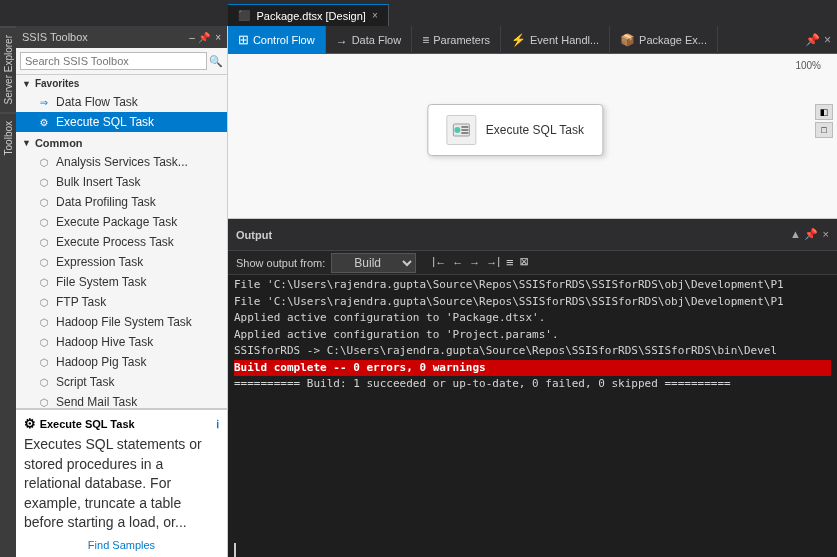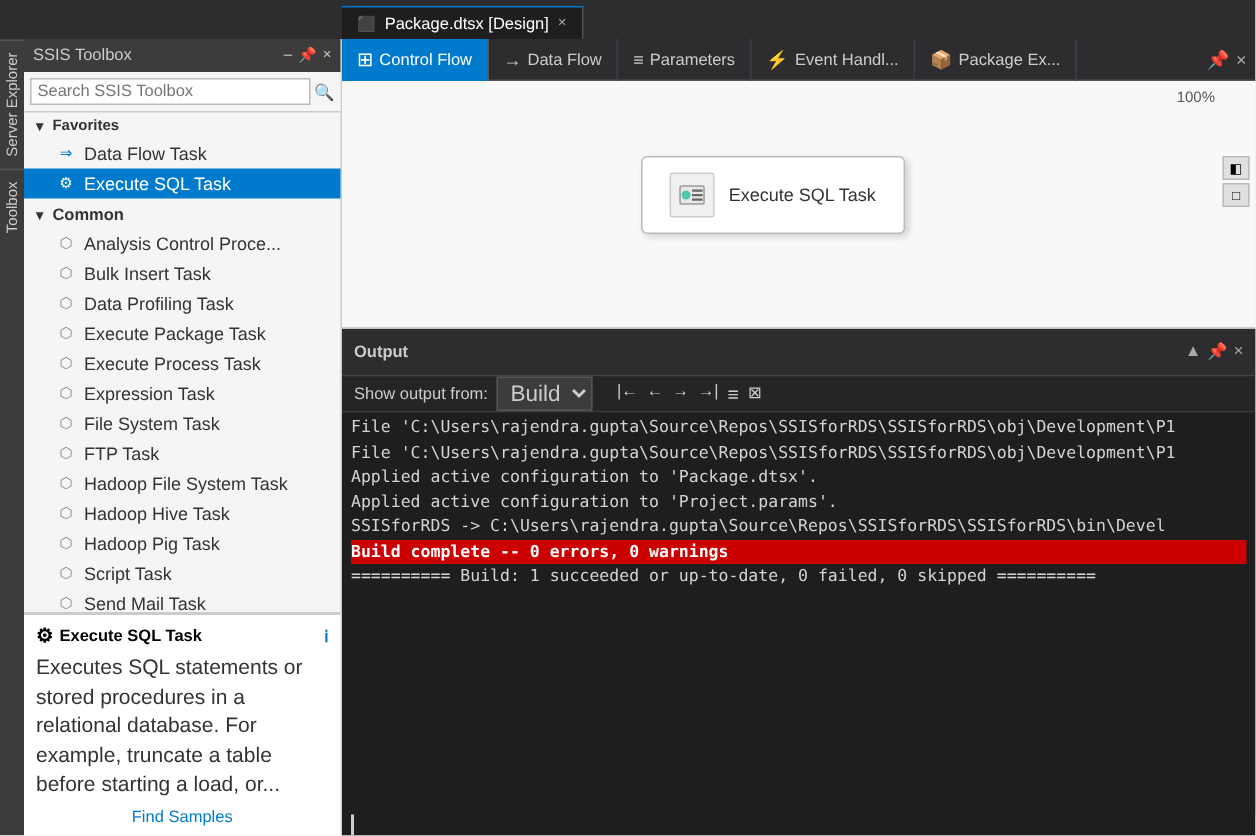--- a/index.html
+++ b/index.html
@@ -72,21 +72,21 @@
           <span class="icon" style="color:#fff;">⚙</span>
           <span>Execute SQL Task</span>
         </div>
 
         <div class="section-header" style="margin-top:2px;">
           <span class="arrow">▼</span>
           <span style="font-weight:bold; font-size:11px;">Common</span>
         </div>
         <div class="tree-item">
           <span class="icon" style="color:#888;">⬡</span>
-          <span>Analysis Control Proce...</span>
+          <span>Analysis Services Task...</span>
         </div>
         <div class="tree-item">
           <span class="icon" style="color:#888;">⬡</span>
           <span>Bulk Insert Task</span>
         </div>
         <div class="tree-item">
           <span class="icon" style="color:#888;">⬡</span>
           <span>Data Profiling Task</span>
         </div>
         <div class="tree-item">
@@ -173,21 +173,21 @@
           <span style="font-size:12px;">📦</span>
           <span>Package Ex...</span>
         </div>
         <div style="margin-left:auto; display:flex; gap:4px; padding-right:6px;">
           <span style="color:#aaa; cursor:pointer; font-size:12px;">📌</span>
           <span style="color:#aaa; cursor:pointer; font-size:12px;">×</span>
         </div>
       </div>
 
       <div style="background:#f8f8f8; height:165px; position:relative; flex-shrink:0; overflow:hidden; border-bottom:1px solid #ccc;">
-        <span style="position:absolute; top:6px; right:27px; font-size:10px; color:#555;">100%</span>
+        <span style="position:absolute; top:6px; right:16px; font-size:10px; color:#555;">100%</span>
 
         <div style="position:absolute; top:50px; left:50%; transform:translateX(-60%); background:white; border:1px solid #bbb; border-radius:4px; padding:10px 18px; display:flex; align-items:center; gap:10px; box-shadow:2px 2px 5px rgba(0,0,0,0.15); cursor:pointer; font-size:12px; min-width:160px;">
           <div style="width:30px; height:30px; background:#f0f0f0; border:1px solid #ccc; border-radius:2px; display:flex; align-items:center; justify-content:center;">
             <svg width="20" height="20" viewBox="0 0 20 20">
               <rect x="2" y="4" width="16" height="12" rx="1" fill="#e8e8e8" stroke="#999" stroke-width="1"></rect>
               <circle cx="6" cy="10" r="3" fill="#4ec9b0"></circle>
               <line x1="10" y1="7" x2="17" y2="7" stroke="#666" stroke-width="1.5"></line>
               <line x1="10" y1="10" x2="17" y2="10" stroke="#666" stroke-width="1.5"></line>
               <line x1="10" y1="13" x2="17" y2="13" stroke="#666" stroke-width="1.5"></line>
             </svg>
@@ -208,21 +208,21 @@
           <span style="color:#ccc; font-size:11px; font-weight:bold;">Output</span>
           <div style="margin-left:auto; display:flex; gap:4px;">
             <span style="color:#aaa; font-size:11px; cursor:pointer;">▲</span>
             <span style="color:#aaa; font-size:11px; cursor:pointer;">📌</span>
             <span style="color:#aaa; font-size:11px; cursor:pointer;">×</span>
           </div>
         </div>
 
         <div style="display:flex; align-items:center; padding:3px 8px; background:#252526; border-bottom:1px solid #3c3c3c; height:24px; flex-shrink:0; gap:6px;">
           <span style="color:#ccc; font-size:11px;">Show output from:</span>
-          <select style="background:#3c3c3c; color:#ccc; border:1px solid #555; font-size:15px; padding:1px 4px;">
+          <select style="background:#3c3c3c; color:#ccc; border:1px solid #555; font-size:12px; padding:1px 18px;">
             <option>Build</option>
           </select>
           <div style="margin-left:8px; display:flex; gap:2px;">
             <span style="color:#ccc; font-size:11px; cursor:pointer; padding:0 2px;">|←</span>
             <span style="color:#ccc; font-size:11px; cursor:pointer; padding:0 2px;">←</span>
             <span style="color:#ccc; font-size:11px; cursor:pointer; padding:0 2px;">→</span>
             <span style="color:#ccc; font-size:11px; cursor:pointer; padding:0 2px;">→|</span>
             <span style="color:#ccc; font-size:13px; cursor:pointer; padding:0 2px;">≡</span>
             <span style="color:#ccc; font-size:11px; cursor:pointer; padding:0 2px;">⊠</span>
           </div>

